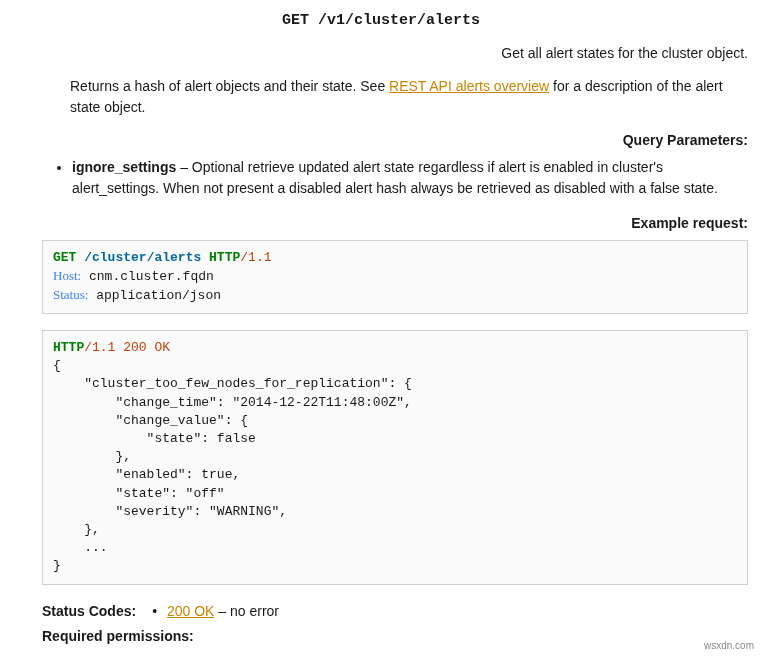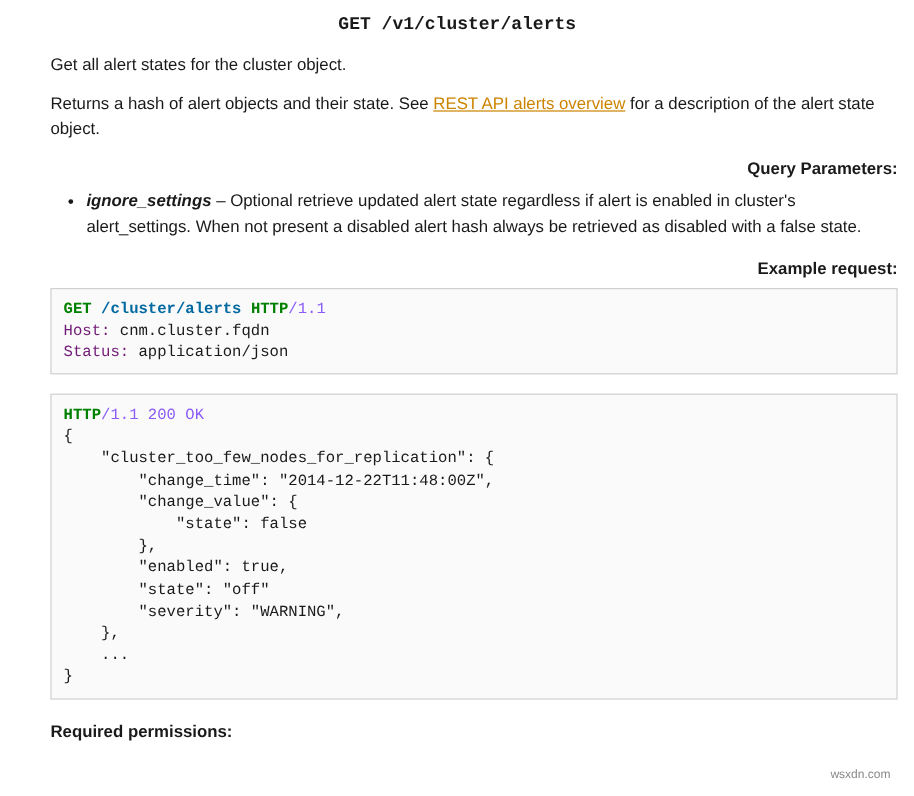--- a/index.html
+++ b/index.html
@@ -21,23 +21,25 @@
       font-weight: bold;
       font-size: 15px;
       margin-bottom: 10px;
       text-align: center;
     }
     .content-indent {
       margin-left: 28px;
     }
     .description {
       margin-bottom: 12px;
+      text-align: right;
     }
     .para {
       margin-bottom: 12px;
+      margin-left: 28px;
     }
     .link {
       color: #cc8400;
       text-decoration: underline;
       cursor: pointer;
     }
     .section-label {
       font-weight: bold;
       margin-bottom: 6px;
       text-align: right;
@@ -45,55 +47,54 @@
     .param-list {
       list-style: disc;
       margin-left: 30px;
       margin-bottom: 14px;
     }
     .param-list li {
       margin-bottom: 4px;
     }
     .param-name {
       font-weight: bold;
-      font-style: italic;
     }
     .code-block {
       border: 1px solid #d0d0d0;
       background: #fafafa;
       padding: 8px 10px;
       font-family: "Courier New", Courier, monospace;
       font-size: 13px;
       line-height: 1.4;
       white-space: pre;
       margin-bottom: 16px;
       overflow-x: auto;
     }
     .kw-green { color: #008000; font-weight: bold; }
     .kw-blue { color: #0369a1; font-weight: bold; }
-    .kw-gray { color: #8b5cf6; }
-    .kw-teal { color: #701a75; }
+    .kw-gray { color: #c2410c; }
+    .kw-teal { color: #3b82f6; font-family: Liberation Serif, serif; }
     .status-row {
       display: flex;
       align-items: baseline;
       margin-bottom: 4px;
     }
     .status-label {
       font-weight: bold;
       white-space: nowrap;
     }
     .status-content {
       margin-left: 10px;
     }
     .bullet-dot {
       margin: 0 6px;
     }
     .watermark {
       position: absolute;
-      right: 20px;
+      right: 8px;
       top: 638px;
       font-size: 10px;
       color: #888;
       font-family: Arial, sans-serif;
     }
   </style>
 </head>
 <body>
 
 <div class="endpoint-header">
@@ -133,20 +134,27 @@
         "change_value": {
             "state": false
         },
         "enabled": true,
         "state": "off"
         "severity": "WARNING",
     },
     ...
 }</span></div>
 
+  <div class="status-row">
+    <span class="status-label">Status Codes:</span>
+    <span class="status-content">
+      <span class="bullet-dot">•</span>
+      <a class="link">200 OK</a><span> – no error</span>
+    </span>
+  </div>
 
   <div>
     <div class="status-label">Required permissions:</div>
 
   </div>
 
 </div>
 
 <div class="watermark">wsxdn.com</div>
 

